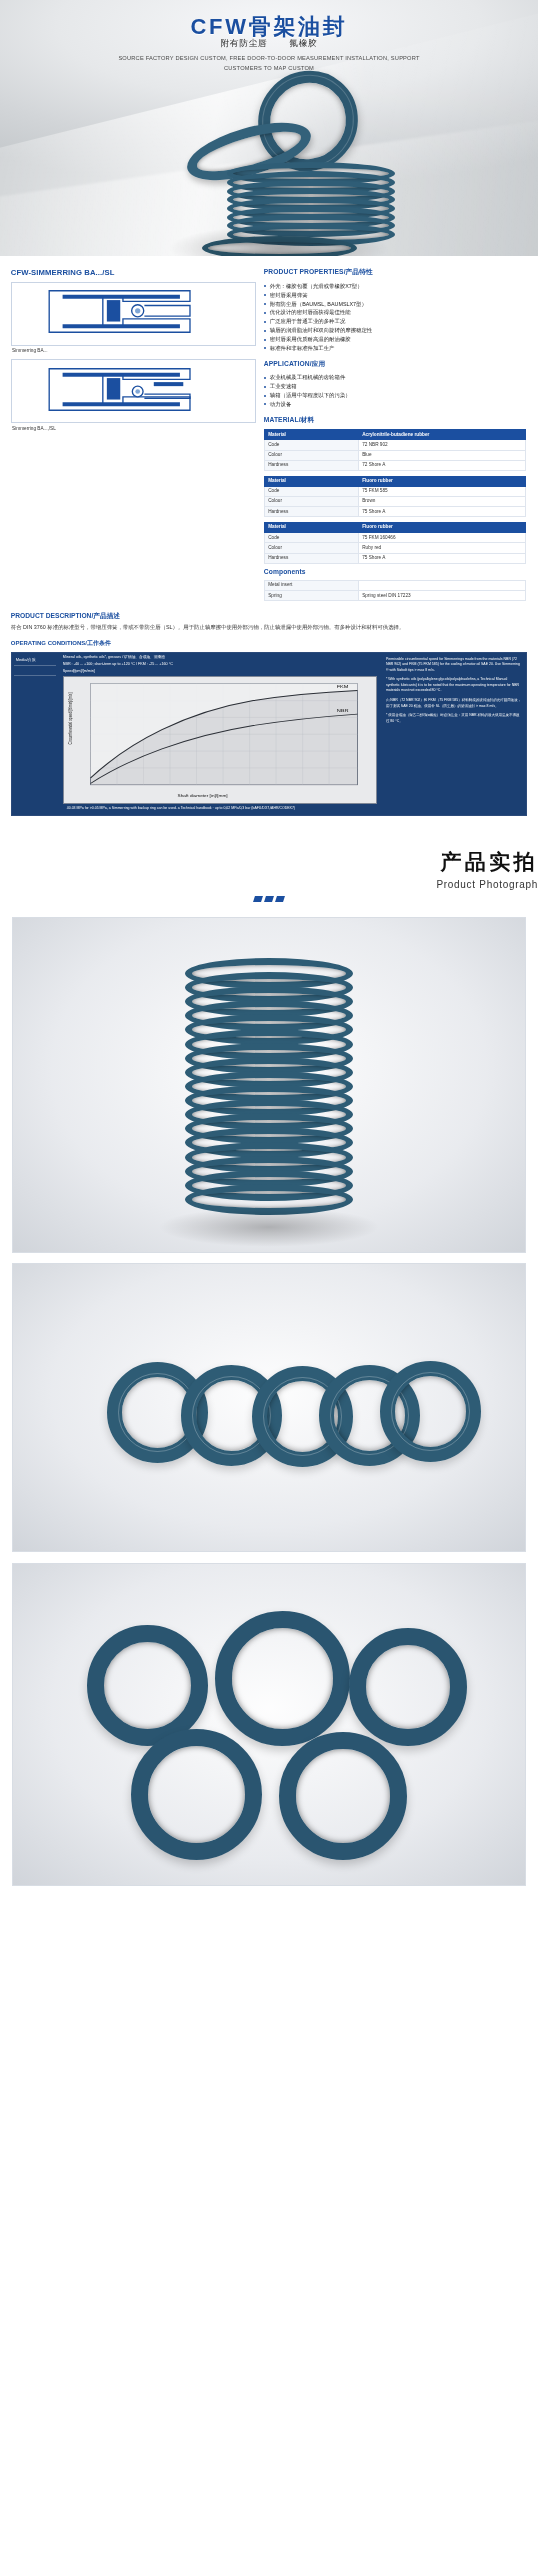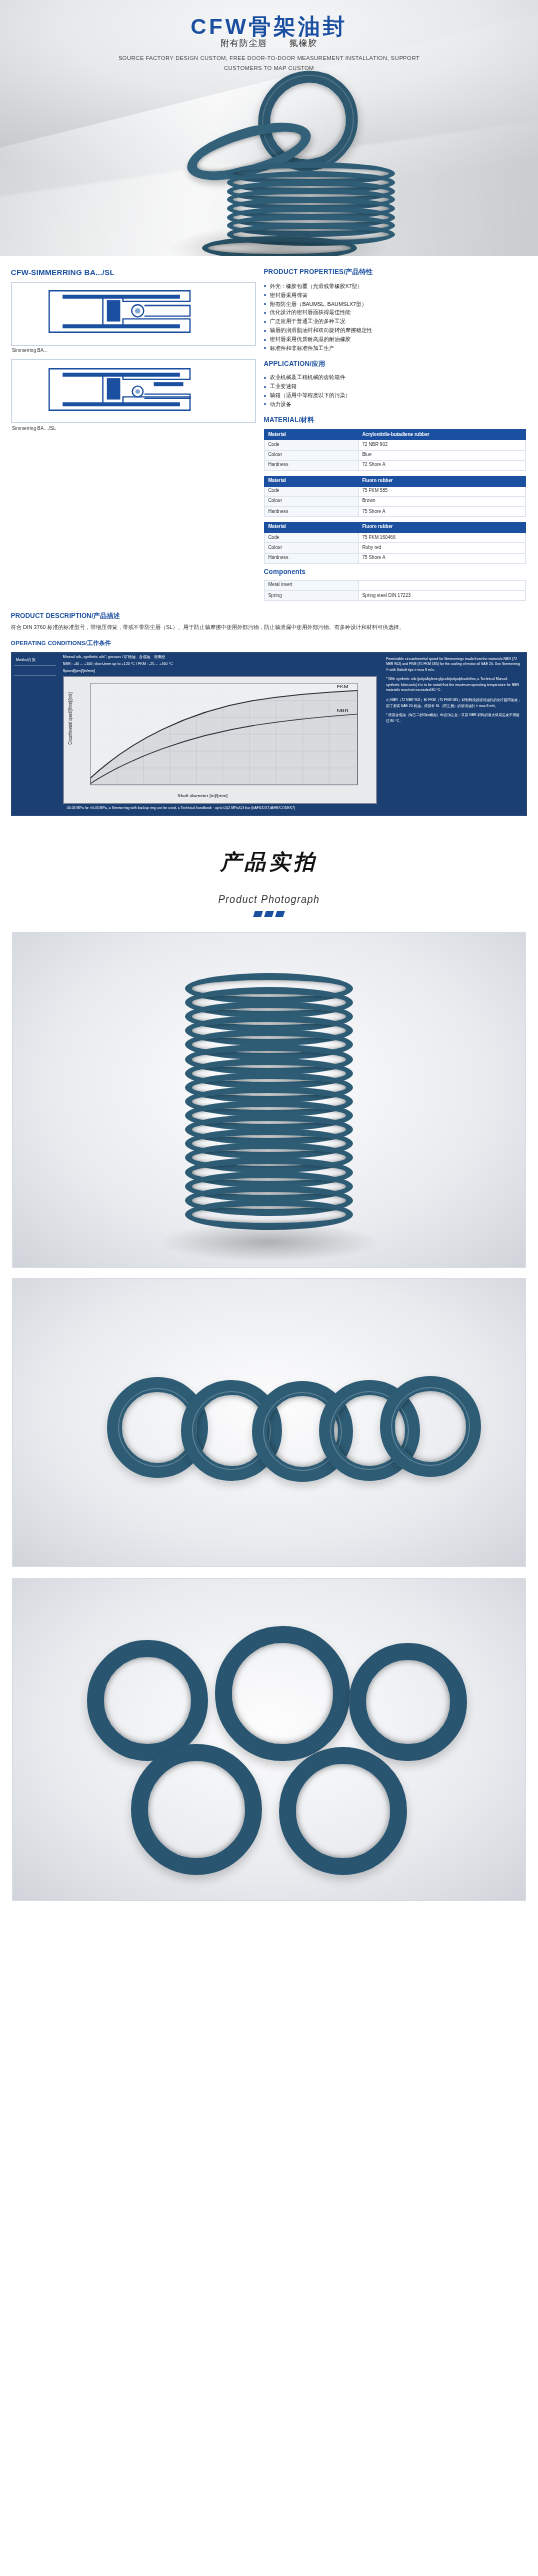--- a/index.html
+++ b/index.html
@@ -134,23 +134,23 @@
   .oc-left { width:47px; background:#1b3f72; color:#fff; font-size:4px; padding:2.7px; }
   .oc-left .row { border-bottom:0.7px solid rgba(255,255,255,0.25); padding:2px 1.3px; line-height:1.4; }
   .oc-mid { flex:1; background:#1b3f72; color:#fff; padding:2.7px 4px; }
   .oc-mid .line { font-size:3.7px; line-height:1.5; margin-bottom:1.3px; }
   .chart-card { background:#e9eaec; border:0.7px solid #7f8796; height:128px; position:relative; margin-top:2px; }
   .oc-right { width:145px; background:#1b3f72; color:#fff; font-size:3.5px; line-height:1.6; padding:4px 4.7px; }
   .oc-right p { margin:0 0 4px 0; }
   .oc-foot { background:#1b3f72; color:#fff; font-size:3.5px; padding:2px 4px; }
 
   
-  .ph-head { text-align:center; padding:17.5px 0 4px 0;font-style:italic; }
+  .ph-head { text-align:right; padding:17.5px 0 4px 0; }
   .ph-head .cn { font-size:21px; font-weight:bold; color:#111; letter-spacing:3.4px; }
-  .ph-head .en { font-size:10px; color:#333; letter-spacing:0.7px; margin-top:18px; }
+  .ph-head .en { font-size:10px; color:#333; letter-spacing:0.7px; margin-top:3px; }
   .ph-head .dots { margin-top:5.4px; display:flex; justify-content:center; gap:3.4px; }
   .ph-head .dots i { display:block; width:8px; height:6px; background:#1b4fa0; transform:skewX(-18deg); }
 
   .photo {
     margin:10.8px 12px; border:0.7px solid #d8dde4; background:#f3f4f6; position:relative; overflow:hidden;
   }
   .photo.p1 { height:336px; }
   .photo.p2 { height:289px; }
   .photo.p3 { height:323px; }
   .photo .vign { position:absolute; inset:0; background: radial-gradient(ellipse at 50% 45%, rgba(255,255,255,0.85) 0%, rgba(232,234,238,0.9) 60%, rgba(208,212,218,1) 100%); }

